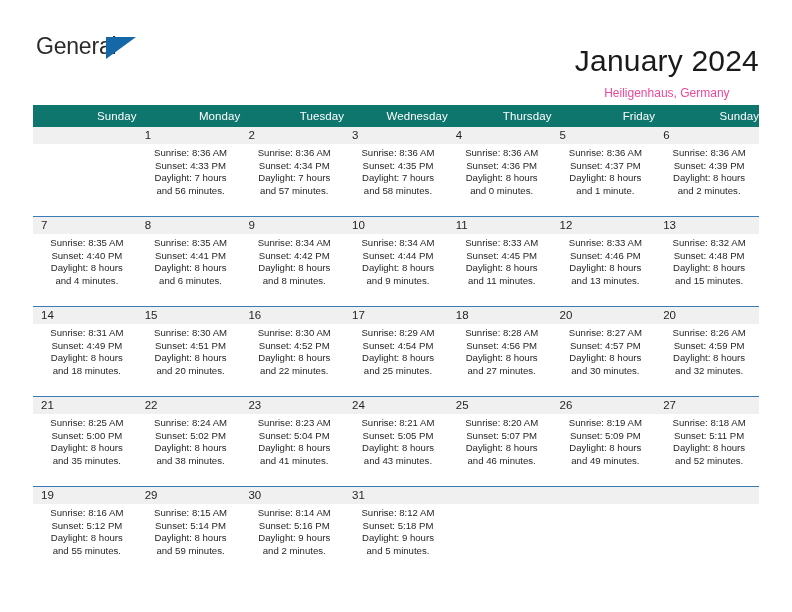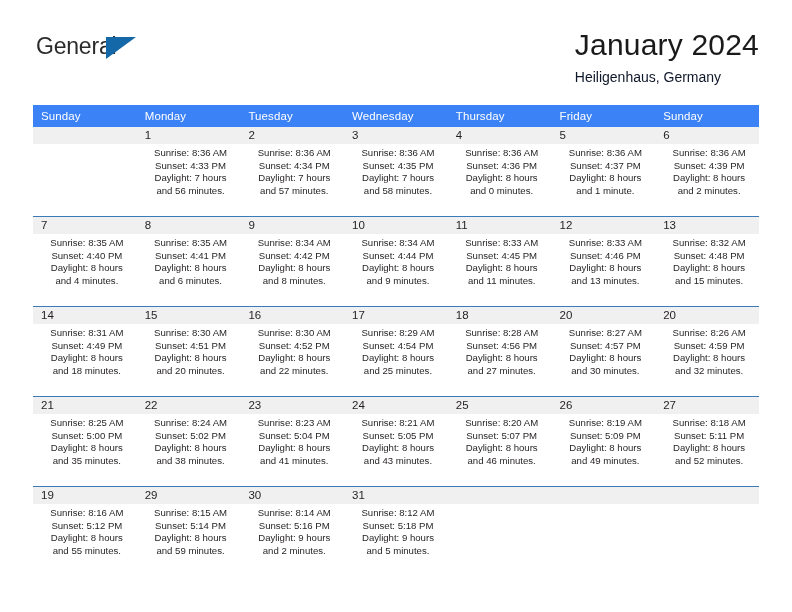--- a/index.html
+++ b/index.html
@@ -55,52 +55,52 @@
     top: 3px;
     width: 0;
     height: 0;
     border-left: 30px solid #1468a8;
     border-bottom: 22px solid transparent;
   }
 
   .title-block {
     position: absolute;
     right: 0;
-    top: 0;
-    text-align: left;
+    top: 16px;
+    text-align: center;
   }
   .cal-title {
     font-size: 30px;
     font-weight: normal;
     color: #1a1a1a;
     line-height: 38px;
     letter-spacing: 0.2px;
   }
   .cal-subtitle {
-    font-size: 14px;
-    color: #0f172a;
+    font-size: 12px;
+    color: #ec4899;
     line-height: 20px;
     margin-top: 3px;
   }
 
   
   .calendar {
     position: absolute;
     left: 33px;
     top: 105px;
     width: 726px;
     border-collapse: collapse;
     table-layout: fixed;
   }
   .calendar th {
-    background: #3b82f6;
+    background: #0f766e;
     color: #ffffff;
     font-size: 11.5px;
     font-weight: normal;
-    text-align: left;
+    text-align: right;
     padding: 5px 0 5px 8px;
     height: 21px;
     letter-spacing: 0.1px;
   }
   .calendar td {
     vertical-align: top;
     padding: 0;
     width: 103.71px;
     border-top: 1px solid #3b7cb8;
   }

